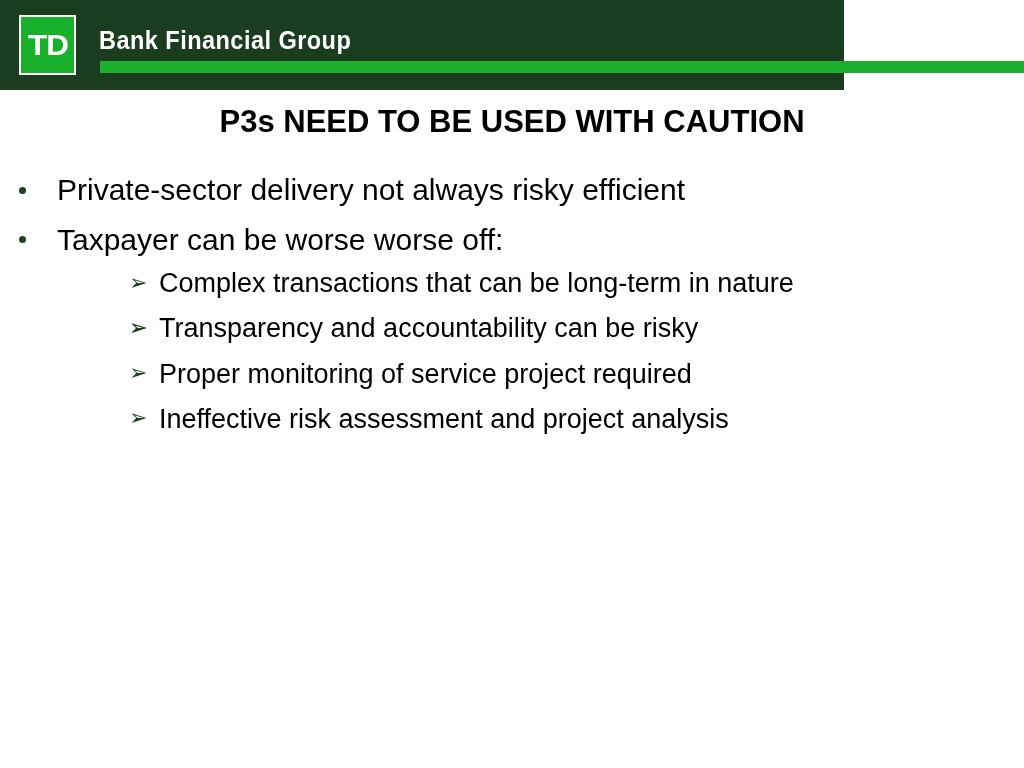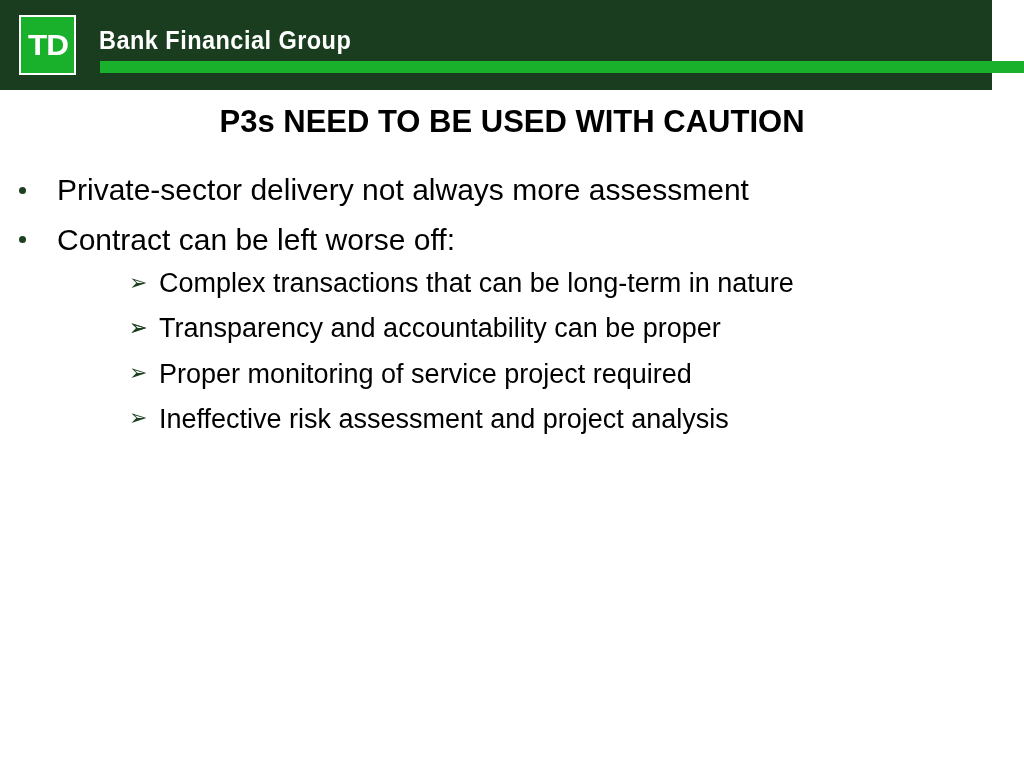--- a/index.html
+++ b/index.html
@@ -13,21 +13,21 @@
     font-family: "Liberation Sans", sans-serif;
     overflow: hidden;
     position: relative;
   }
 
   
   #header-band {
     position: absolute;
     left: 0;
     top: 0;
-    width: 992px;
+    width: 844px;
     height: 90px;
     background: #1a3d1f;
   }
   #logo-mark {
     position: absolute;
     left: 19px;
     top: 15px;
     width: 57px;
     height: 60px;
     background: #19b12c;
@@ -167,38 +167,38 @@
 
 <div id="slide-title">P3s NEED TO BE USED WITH CAUTION</div>
 
 <div id="slide-body">
 
 
   <ul class="lvl1">
 
     <li class="lvl1-item">
       <span class="bullet-dot"></span>
-      <span class="lvl1-text">Private-sector delivery not always more assessment</span>
+      <span class="lvl1-text">Private-sector delivery not always risky efficient</span>
     </li>
 
     <li class="lvl1-item">
       <span class="bullet-dot"></span>
-      <span class="lvl1-text">Contract can be left worse off:</span>
+      <span class="lvl1-text">Taxpayer can be worse worse off:</span>
 
       <ul class="lvl2">
         <li class="lvl2-item">
           <span class="bullet-arrow">➢</span>
           <span class="lvl2-text">Complex transactions that can be long-term in nature</span>
         </li>
         <li class="lvl2-item">
           <span class="bullet-arrow">➢</span>
         </li>
         <li class="lvl2-item">
           <span class="bullet-arrow">➢</span>
-          <span class="lvl2-text">Transparency and accountability can be proper</span>
+          <span class="lvl2-text">Transparency and accountability can be risky</span>
         </li>
         <li class="lvl2-item">
           <span class="bullet-arrow">➢</span>
           <span class="lvl2-text">Proper monitoring of service project required</span>
         </li>
         <li class="lvl2-item">
           <span class="bullet-arrow">➢</span>
           <span class="lvl2-text">Ineffective risk assessment and project analysis</span>
         </li>
       </ul>

